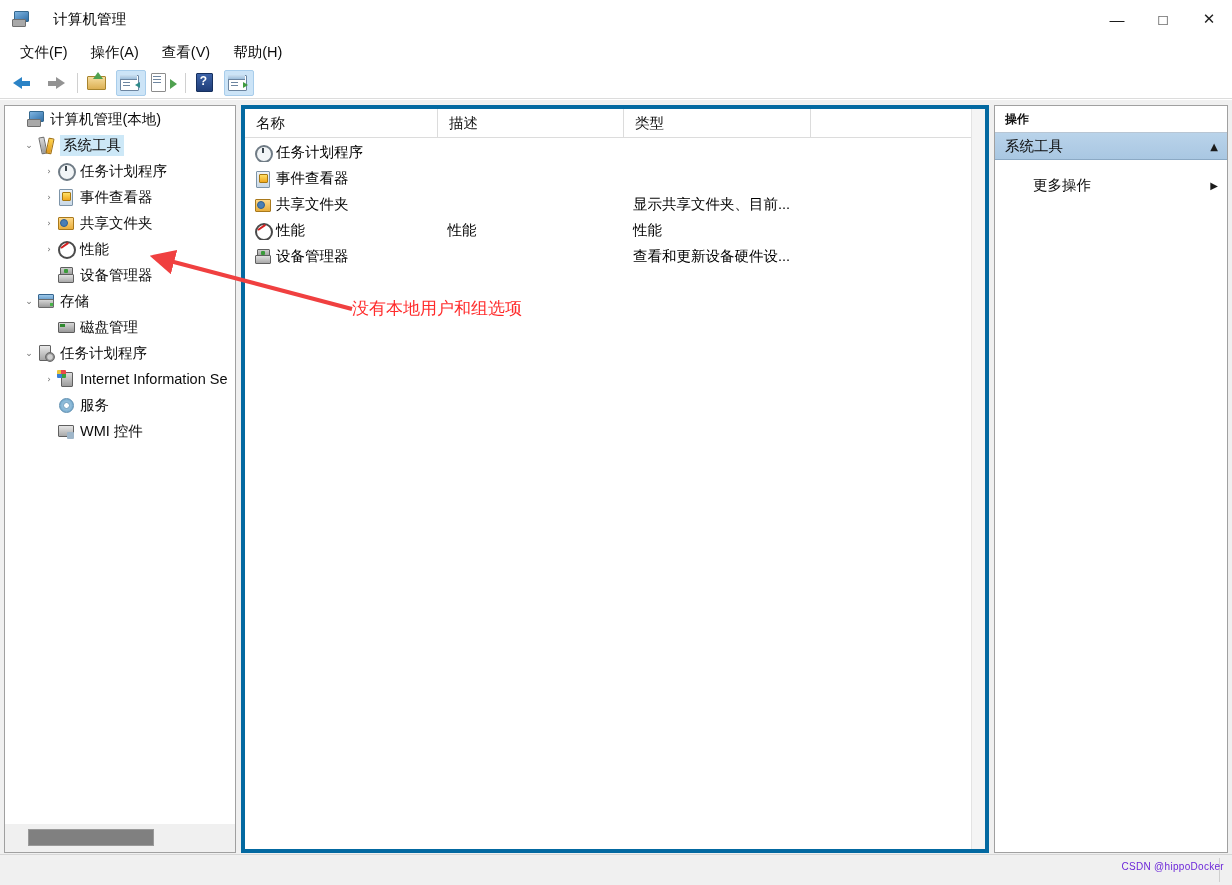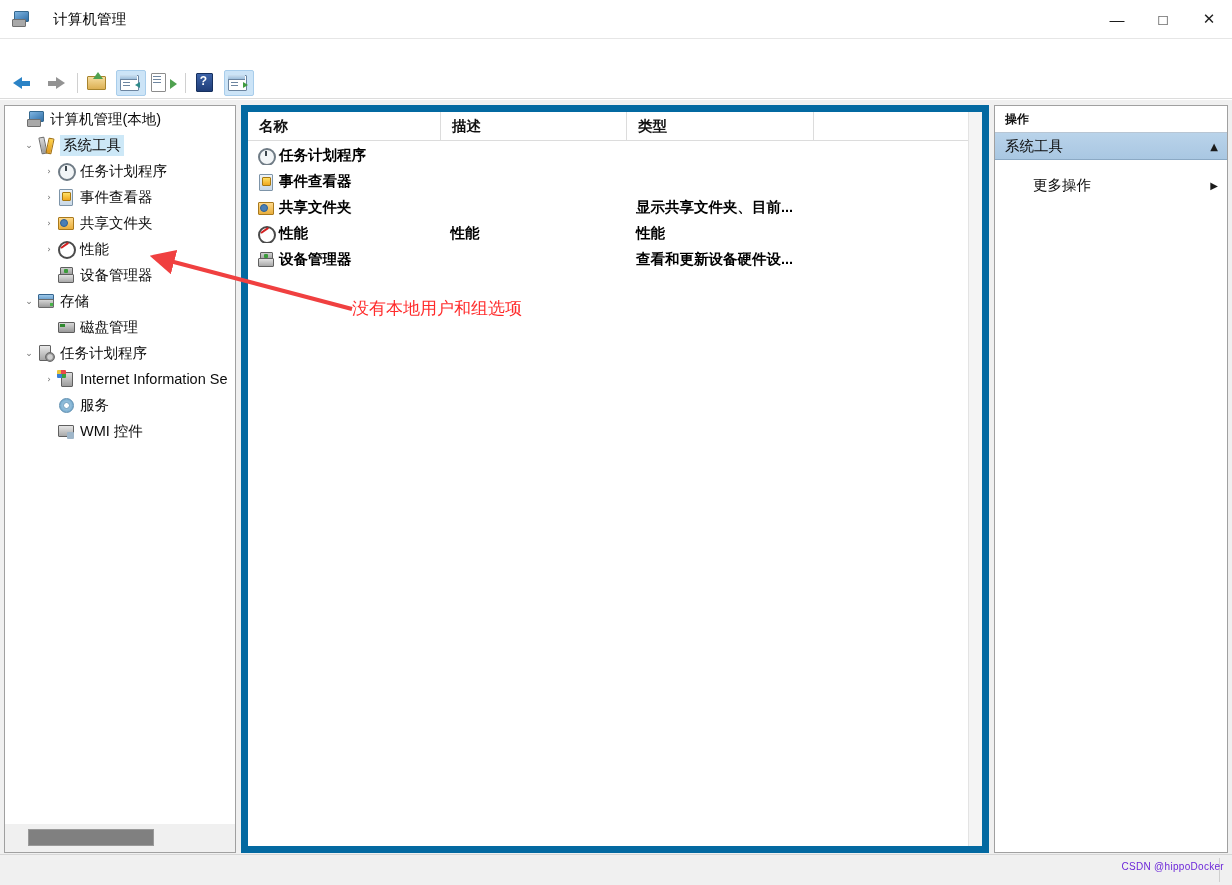--- a/index.html
+++ b/index.html
@@ -147,24 +147,23 @@
     background: #808080;
     border: 1px solid #9a9a9a;
     box-sizing: border-box;
   }
 
   
   #list-pane {
     position: absolute; left: 241px; top: 5px;
     width: 748px; height: 748px;
     background: #ffffff;
-    border: 7px solid #0369a1;
+    border: 4px solid #0369a1;
     box-sizing: border-box;
     overflow: hidden;
-    font-weight: bold;
   }
   #list-header {
     position: absolute; left: 0; top: 0;
     width: 734px; height: 28px;
     background: #ffffff;
     border-bottom: 1px solid #dcdcdc;
     display: flex;
   }
   .col-h {
     height: 28px; box-sizing: border-box;
@@ -470,20 +469,26 @@
       <span class="ic ic-computer"></span>
     </div>
     <div id="title-text">计算机管理</div>
     <div class="wincontrols">
       <div class="wc" id="wc-min">—</div>
       <div class="wc" id="wc-max">□</div>
       <div class="wc" id="wc-close">✕</div>
     </div>
   </div>
 
+  <div id="menubar">
+    <div class="menu-item">文件(F)</div>
+    <div class="menu-item">操作(A)</div>
+    <div class="menu-item">查看(V)</div>
+    <div class="menu-item">帮助(H)</div>
+  </div>
 
   <div id="toolbar">
     <div class="tb-btn">
       <span>
         <span class="ic-back"></span>
           <span class="ic-back-tail"></span>
       </span>
     </div>
     <div class="tb-btn">
       <span>

